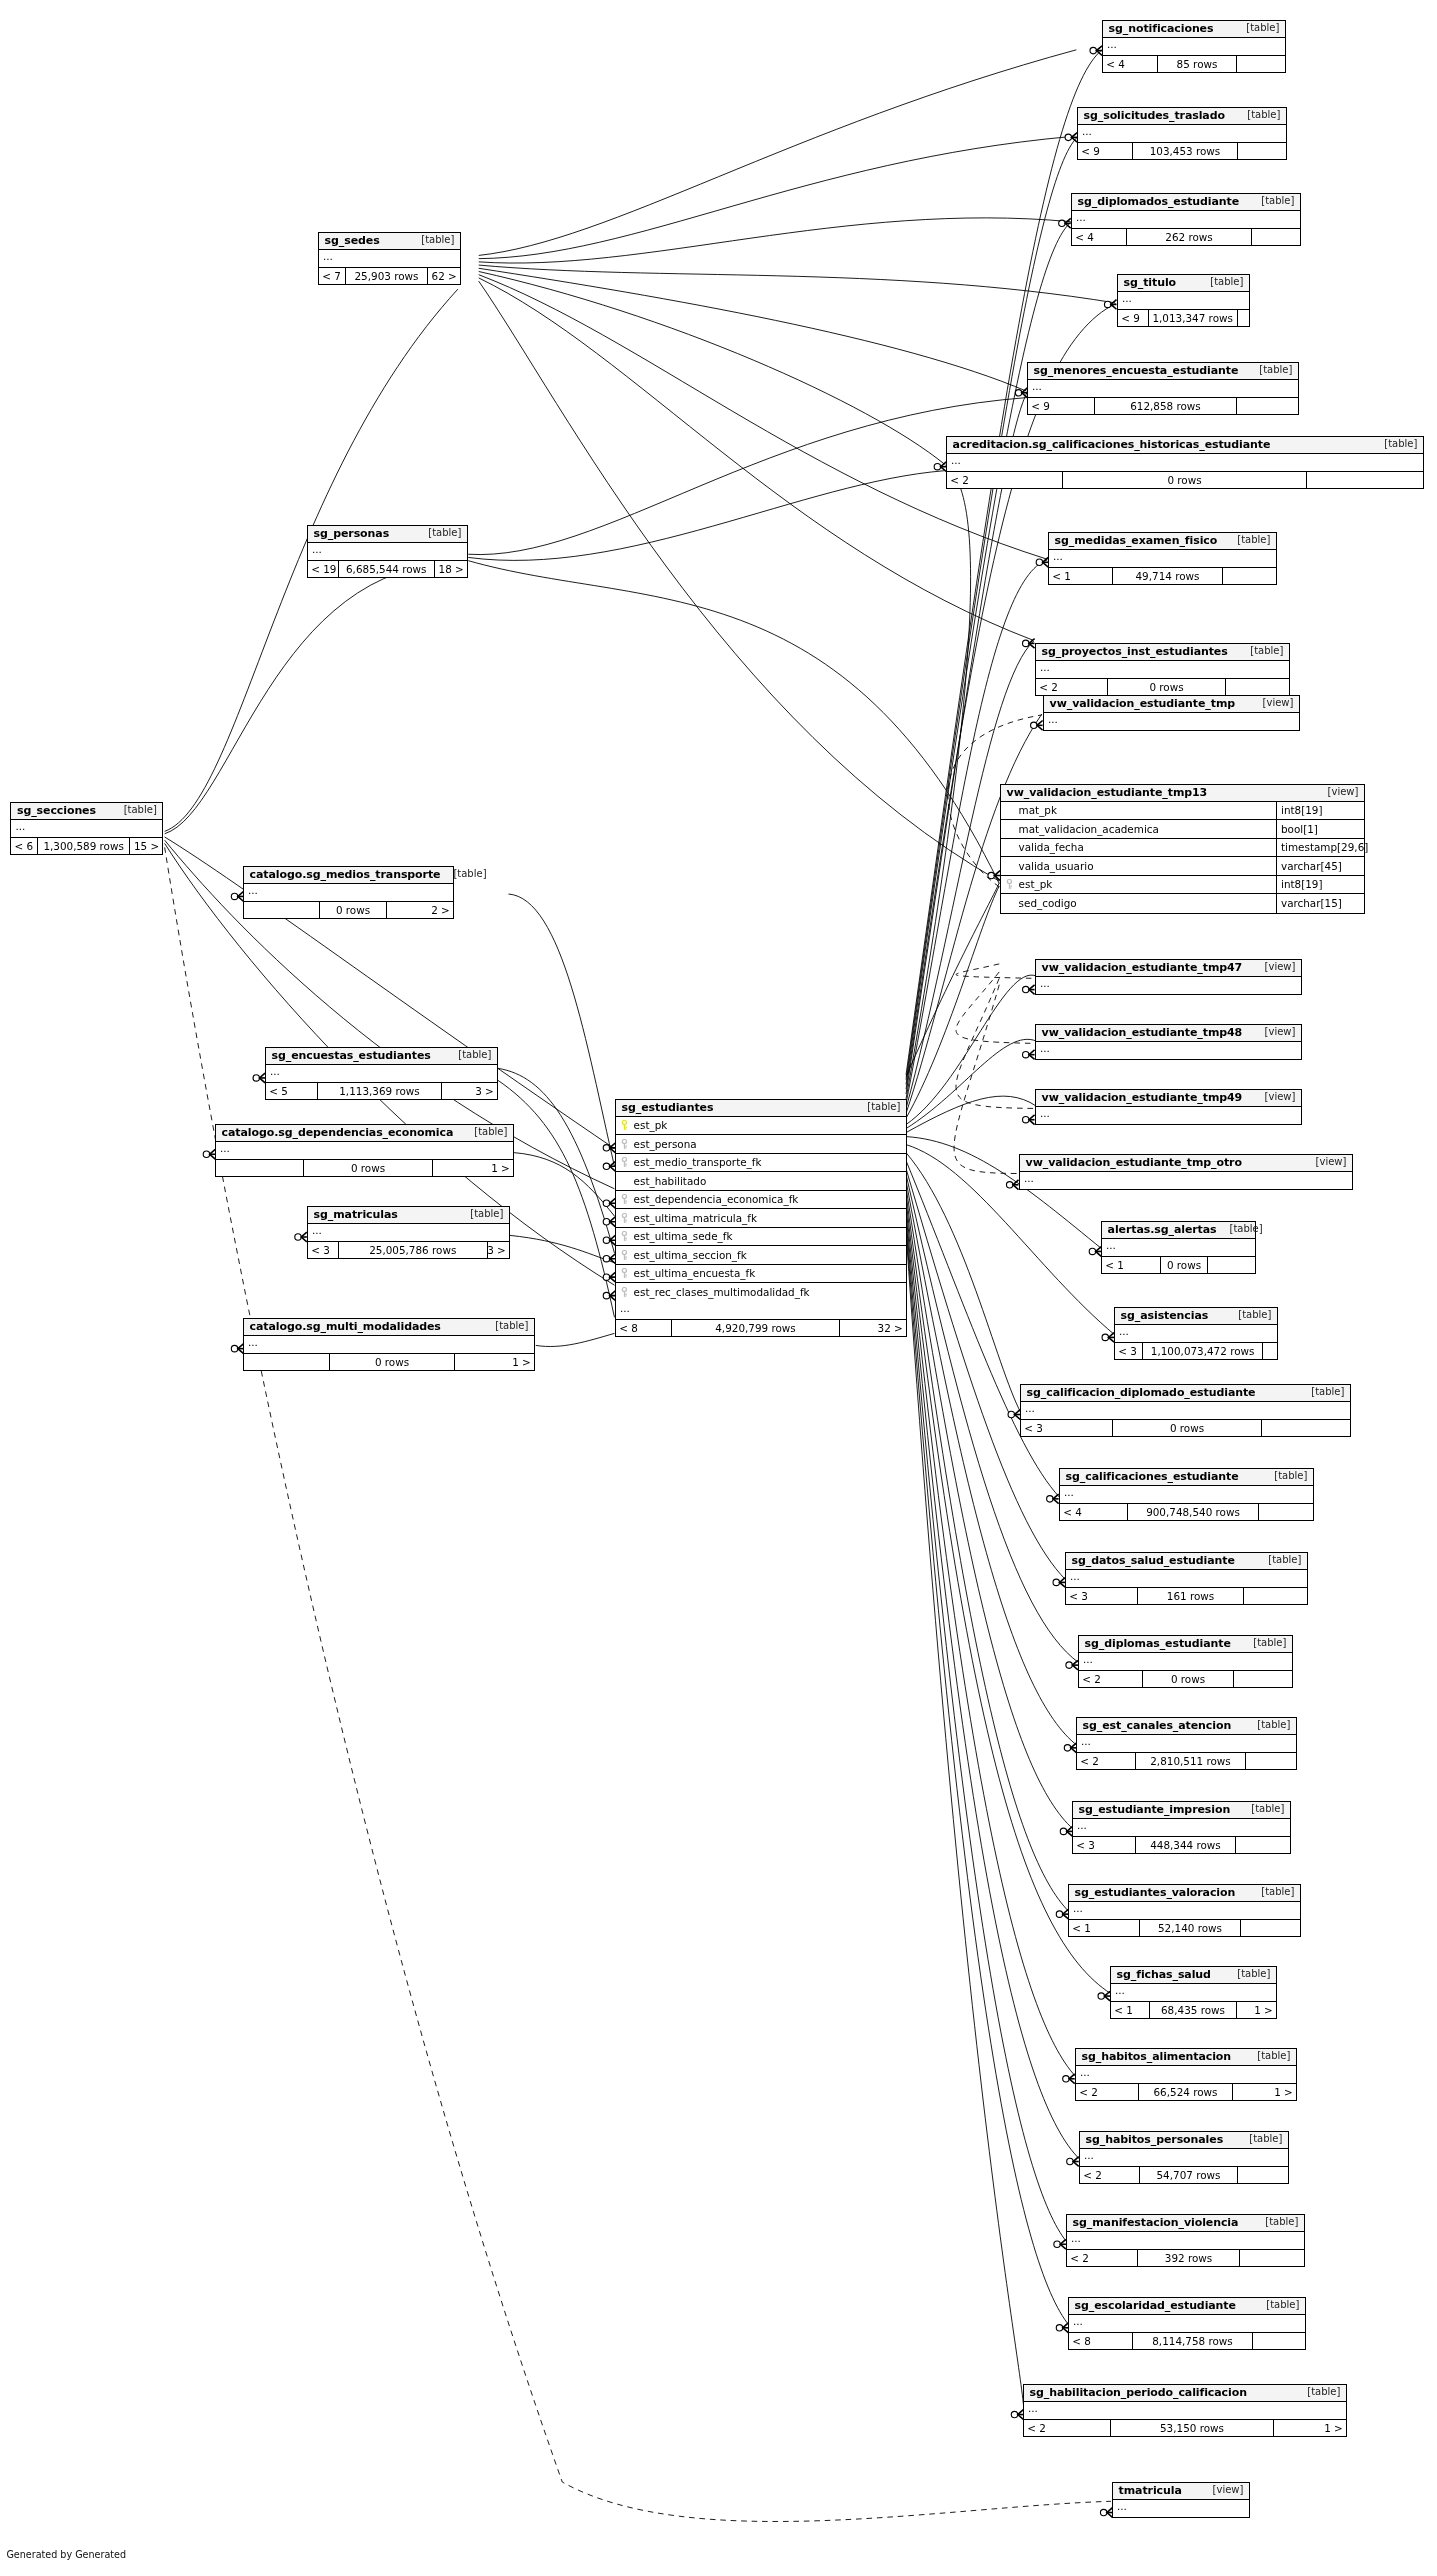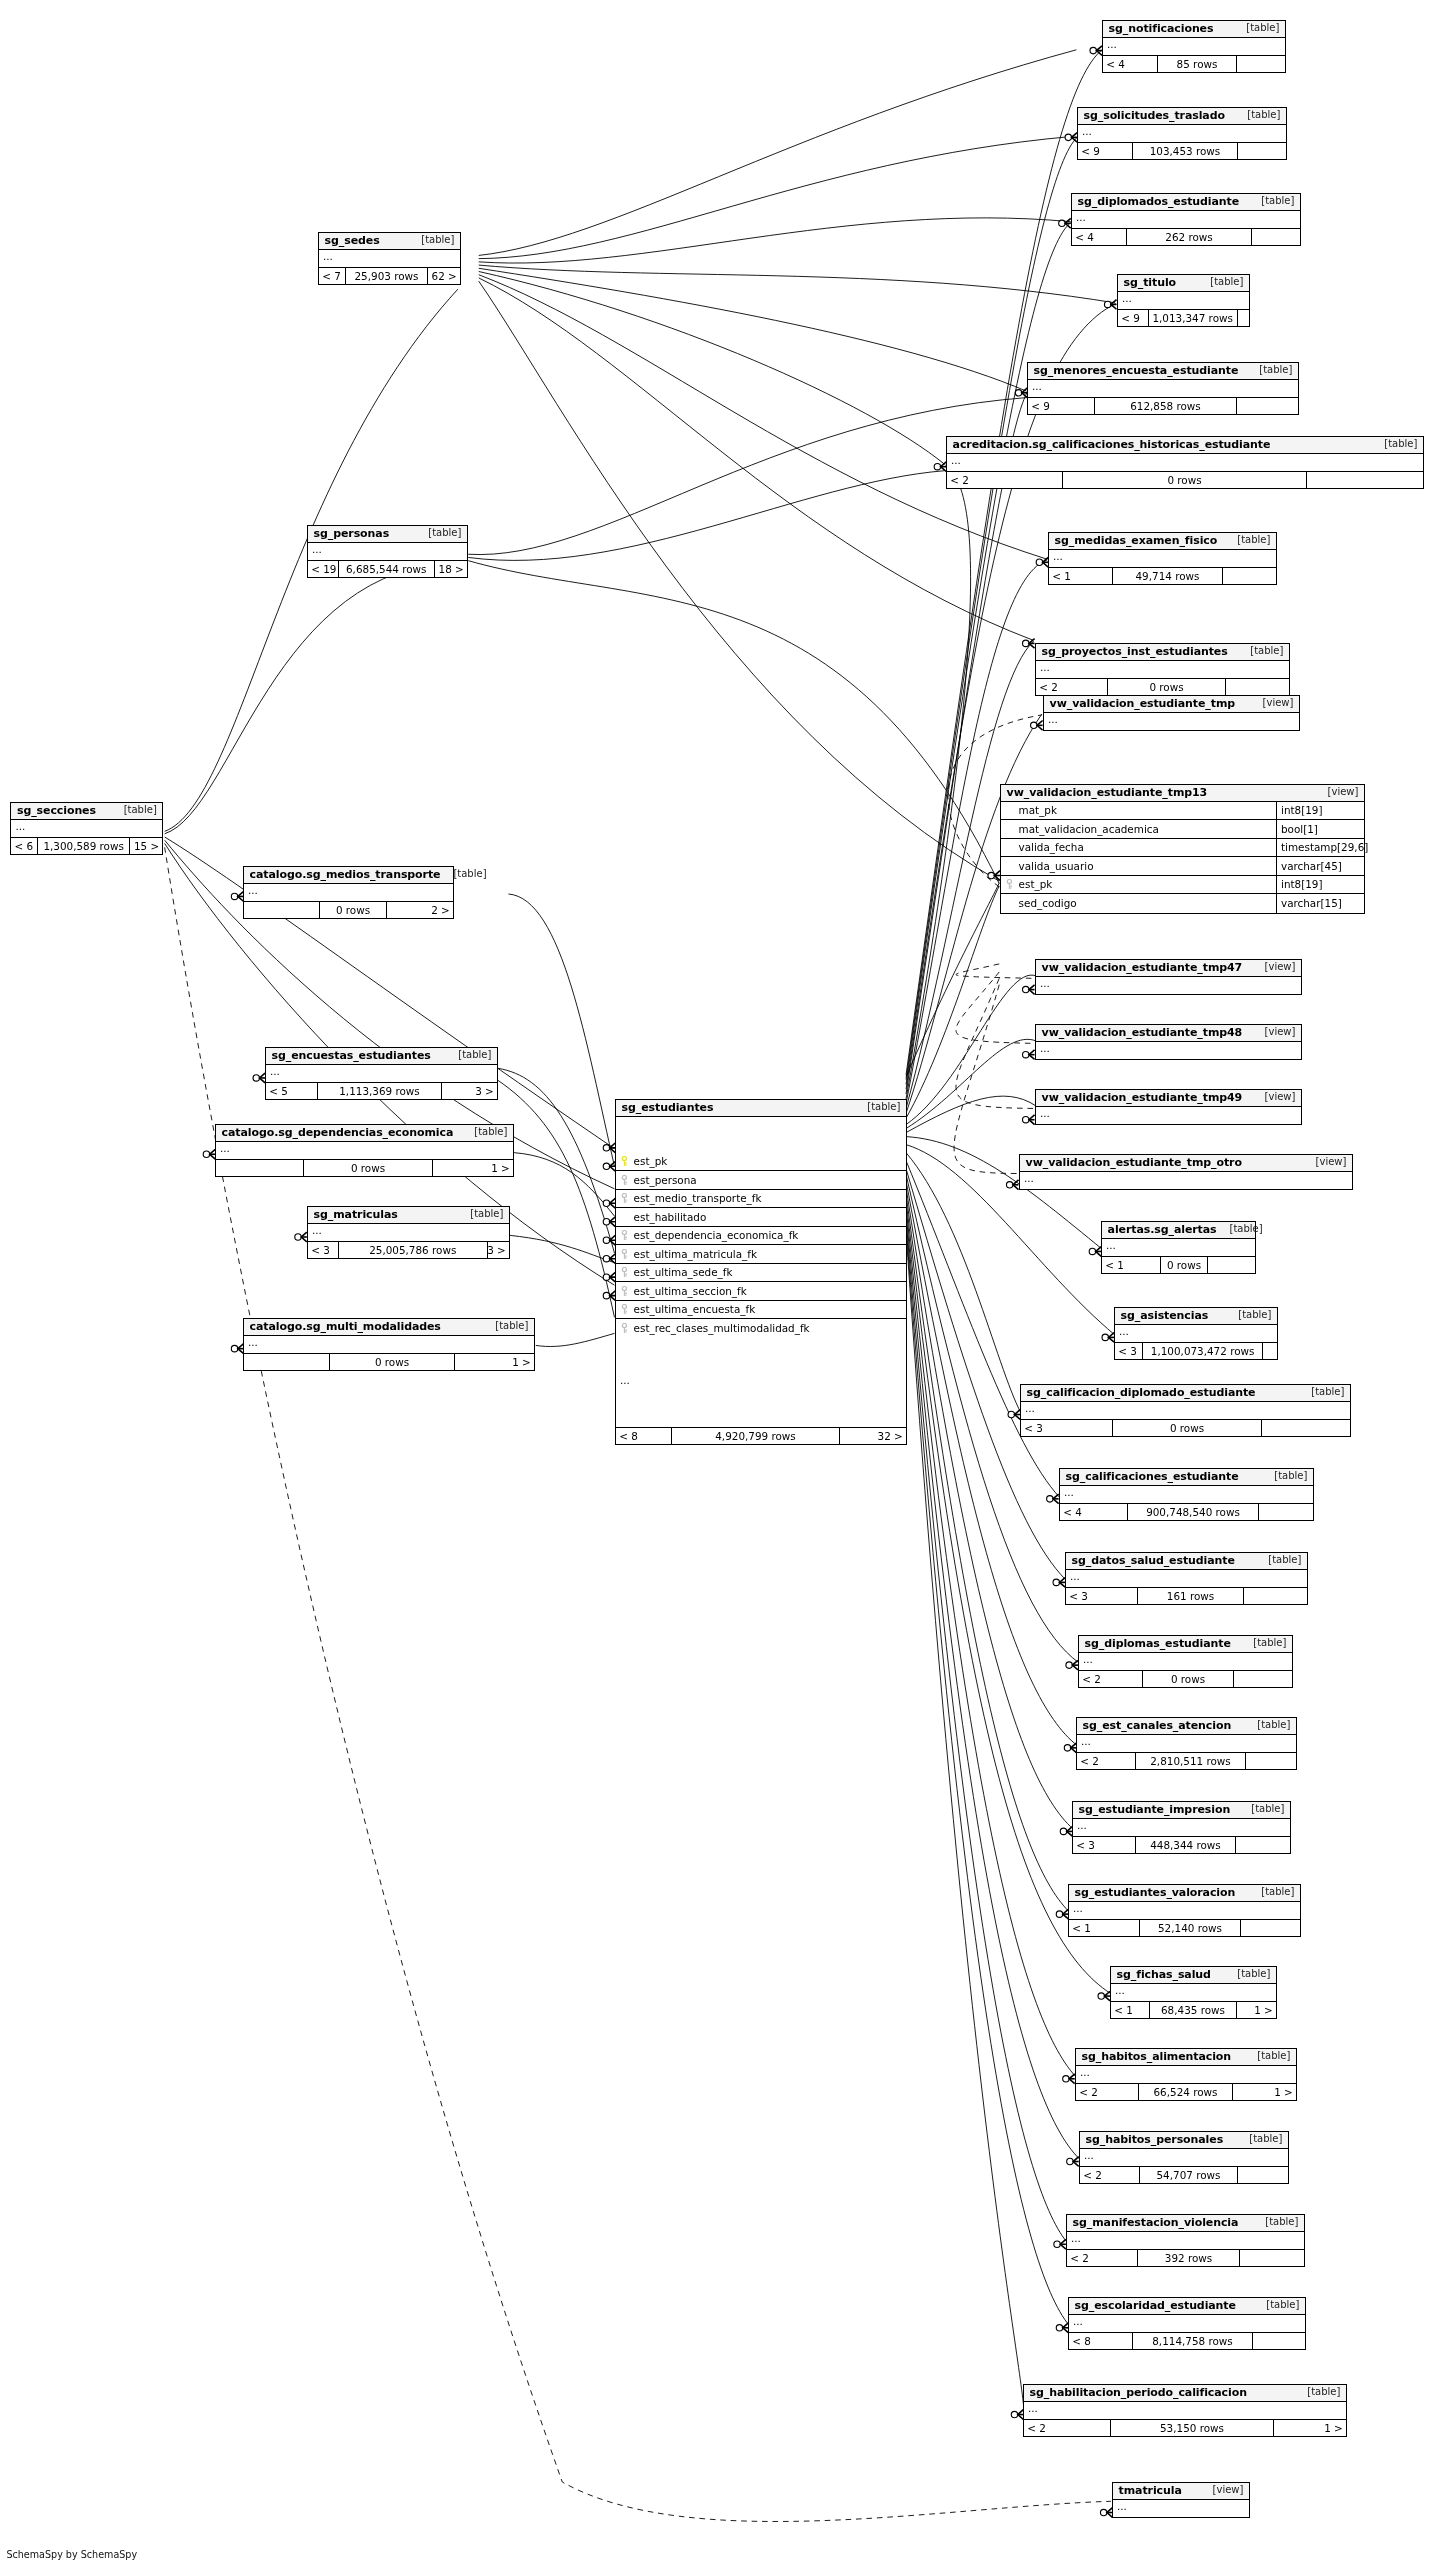--- a/index.html
+++ b/index.html
@@ -822,21 +822,21 @@
           <span class="n-name">catalogo.sg_multi_modalidades</span>
           <span class="n-kind">[table]</span>
         </div>
         <div class="n-ellip">...</div>
         <div class="n-foot">
           <div class="f-left" style="width:86px"></div>
           <div class="f-mid">0 rows</div>
           <div class="f-right" style="width:79px">1 &gt;</div>
         </div>
       </div>
-      <div class="node bold" style="left: 615px; top: 1099px; width: 292px; gap: 36px;">
+      <div class="node bold" style="left: 615px; top: 1099px; width: 292px;">
         <div class="n-title">
           <span class="n-name">sg_estudiantes</span>
           <span class="n-kind">[table]</span>
         </div>
         <div class="cols">
           <div class="col-row">
             <span class="keyicon">
               <svg width="8.8" height="10.4" viewBox="0 0 11 13">
                 <circle cx="5.5" cy="3.2" r="2.6" fill="none" stroke="#e8e800" stroke-width="1.6"></circle>
                 <rect x="4.8" y="5.4" width="1.5" height="7" fill="#e8e800"></rect>
@@ -940,15 +940,15 @@
           </div>
         </div>
         <div class="n-ellip">...</div>
         <div class="n-foot">
           <div class="f-left" style="width:56px">&lt; 8</div>
           <div class="f-mid">4,920,799 rows</div>
           <div class="f-right" style="width:66px">32 &gt;</div>
         </div>
       </div>
     </div>
-  <div class="footer-note">SchemaSpy by SchemaSpy</div>
+  <div class="footer-note">Generated by Generated</div>
 </div>
 
 
 </body></html>

